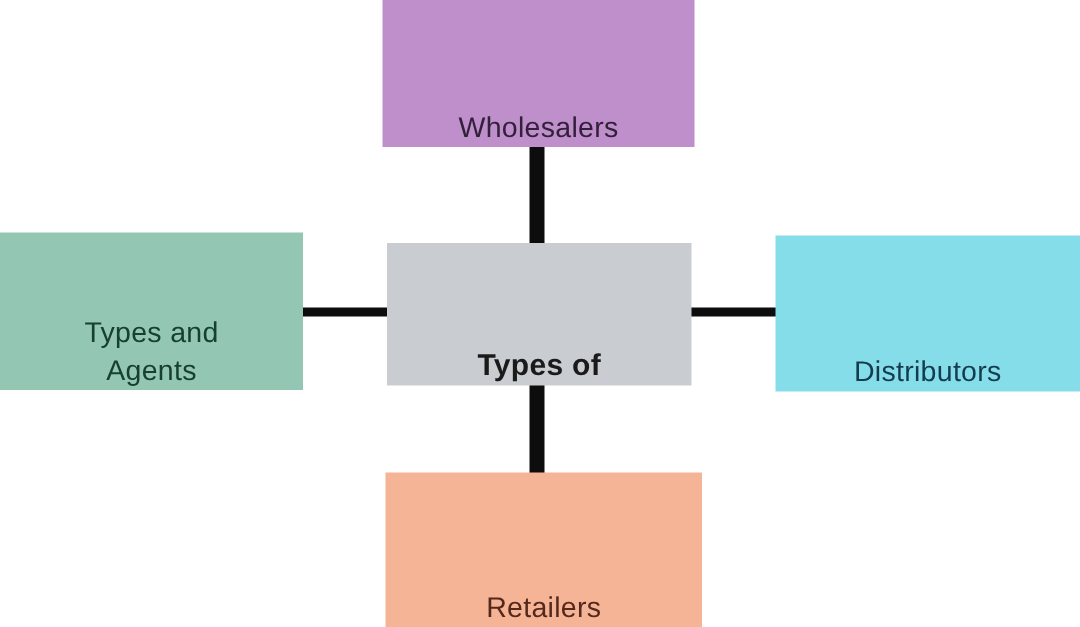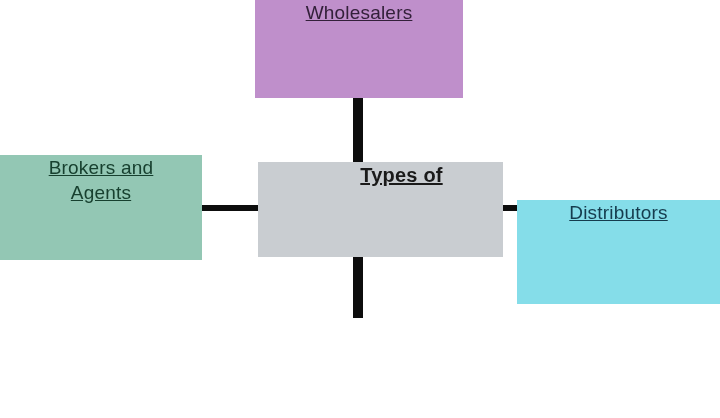--- a/index.html
+++ b/index.html
@@ -13,51 +13,48 @@
     width: 720px;
     height: 418px;
     background: #ffffff;
     overflow: hidden;
   }
   .node {
     position: absolute;
     display: flex;
     flex-direction: column;
     align-items: center;
-    justify-content: flex-start;
+    justify-content: flex-end;
     text-align: center;
     font-size: 19px;
     line-height: 1.32;
     letter-spacing: 0.2px;
-    text-decoration: underline;
   }
   .node-top {
     left: 255px; top: 0px; width: 208px; height: 98px;
     background: #bf8fcb;
     color: #33203a;
   }
   .node-left {
     left: 0px; top: 155px; width: 202px; height: 105px;
     background: #93c7b4;
     color: #17402f;
   }
   .node-center {
     left: 258px; top: 162px; width: 203px; height: 95px;
     background: #c9cdd1;
     color: #1a1a1a;
     font-weight: bold;
     font-size: 20px;
     line-height: 1.3;
-    padding-left: 42px;
   }
   .node-right {
     left: 517px; top: 157px; width: 203px; height: 104px;
     background: #85dde9;
     color: #153c4e;
-    margin-top: 43px;
   }
   .node-bottom {
     left: 257px; top: 315px; width: 211px; height: 103px;
     background: #f6b496;
     color: #54281b;
   }
   .connector {
     position: absolute;
     background: #0d0d0d;
   }
@@ -75,26 +72,29 @@
   <div class="connector conn-v-top"></div>
   <div class="connector conn-v-bottom"></div>
   <div class="connector conn-h-left"></div>
   <div class="connector conn-h-right"></div>
 
   <div class="node node-top">
     <span class="label-line">Wholesalers</span>
   </div>
 
   <div class="node node-left">
-    <span class="label-line">Brokers and</span>
+    <span class="label-line">Types and</span>
     <span class="label-line">Agents</span>
   </div>
 
   <div class="node node-center">
     <span class="label-line">Types of</span>
   </div>
 
   <div class="node node-right">
     <span class="label-line">Distributors</span>
   </div>
 
+  <div class="node node-bottom">
+    <span class="label-line">Retailers</span>
+  </div>
 
 </div>
 
 </body></html>

